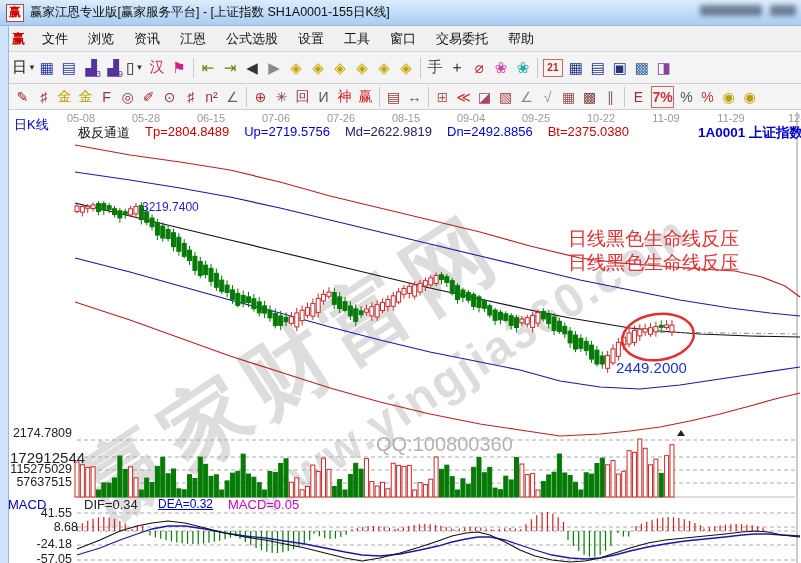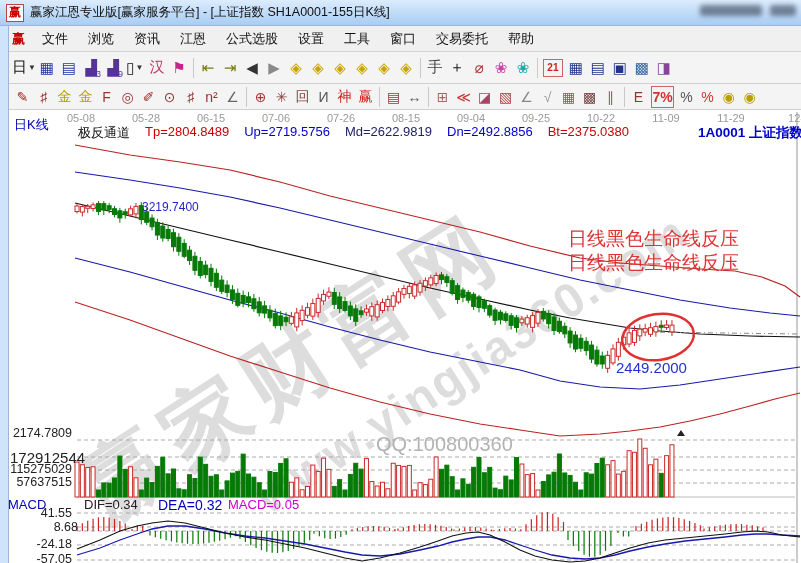--- a/index.html
+++ b/index.html
@@ -672,21 +672,21 @@
 
     <div class="lbl txt" style="left:376px;top:323px;font-size:20px;color:#b3b3b3;">QQ:100800360</div>
 
     <div class="lbl txt" style="left:10px;top:316px;width:62px;text-align:right;font-size:12.5px;color:#222;">2174.7809</div>
     <div class="lbl txt" style="left:10px;top:339px;width:62px;text-align:right;font-size:15px;color:#222;">172912544</div>
     <div class="lbl txt" style="left:10px;top:352px;width:62px;text-align:right;font-size:12.5px;color:#222;">115275029</div>
     <div class="lbl txt" style="left:10px;top:365px;width:62px;text-align:right;font-size:12.5px;color:#222;">57637515</div>
 
     <div class="lbl txt" style="left:8px;top:387px;font-size:13px;color:#0000bb;">MACD</div>
     <div class="lbl txt" style="left:84px;top:387px;font-size:13px;color:#222;">DIF=0.34</div>
-    <div class="lbl txt" style="left:158px;top:387px;font-size:14px;color:#0000bb;">DEA=0.32</div>
+    <div class="lbl txt" style="left:158px;top:387px;font-size:12px;color:#0000bb;text-decoration:underline;">DEA=0.32</div>
     <div class="lbl txt" style="left:228px;top:387px;font-size:13px;color:#cc00cc;">MACD=0.05</div>
 
     <div class="lbl txt" style="left:10px;top:396px;width:62px;text-align:right;font-size:12.5px;color:#222;">41.55</div>
     <div class="lbl txt" style="left:16px;top:410px;width:62px;text-align:right;font-size:12.5px;color:#222;">8.68</div>
     <div class="lbl txt" style="left:10px;top:427px;width:62px;text-align:right;font-size:12.5px;color:#222;">-24.18</div>
     <div class="lbl txt" style="left:10px;top:442px;width:62px;text-align:right;font-size:12.5px;color:#222;">-57.05</div>
   </div>
 </div>
 
 </body></html>

